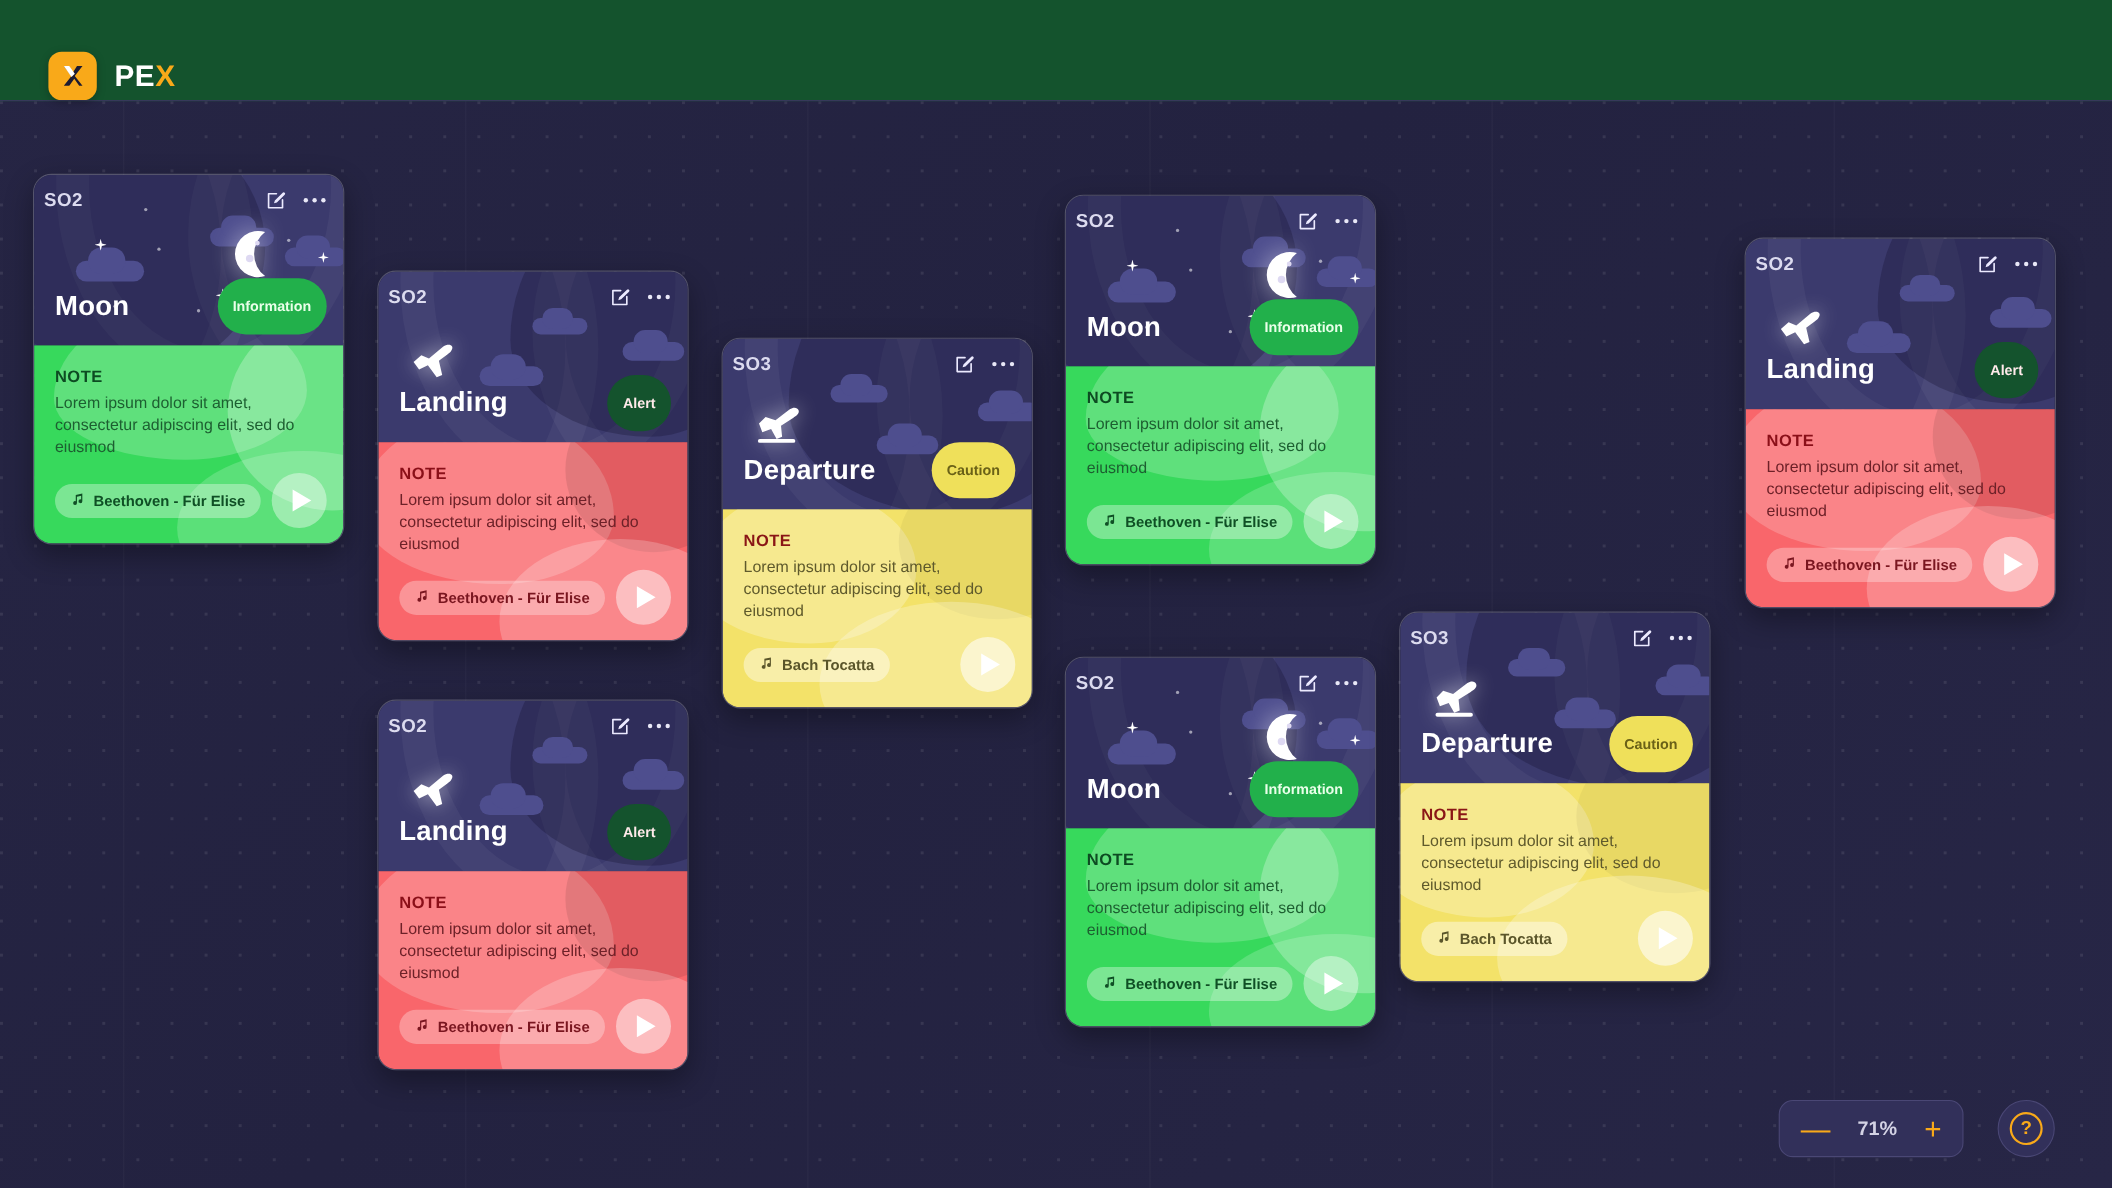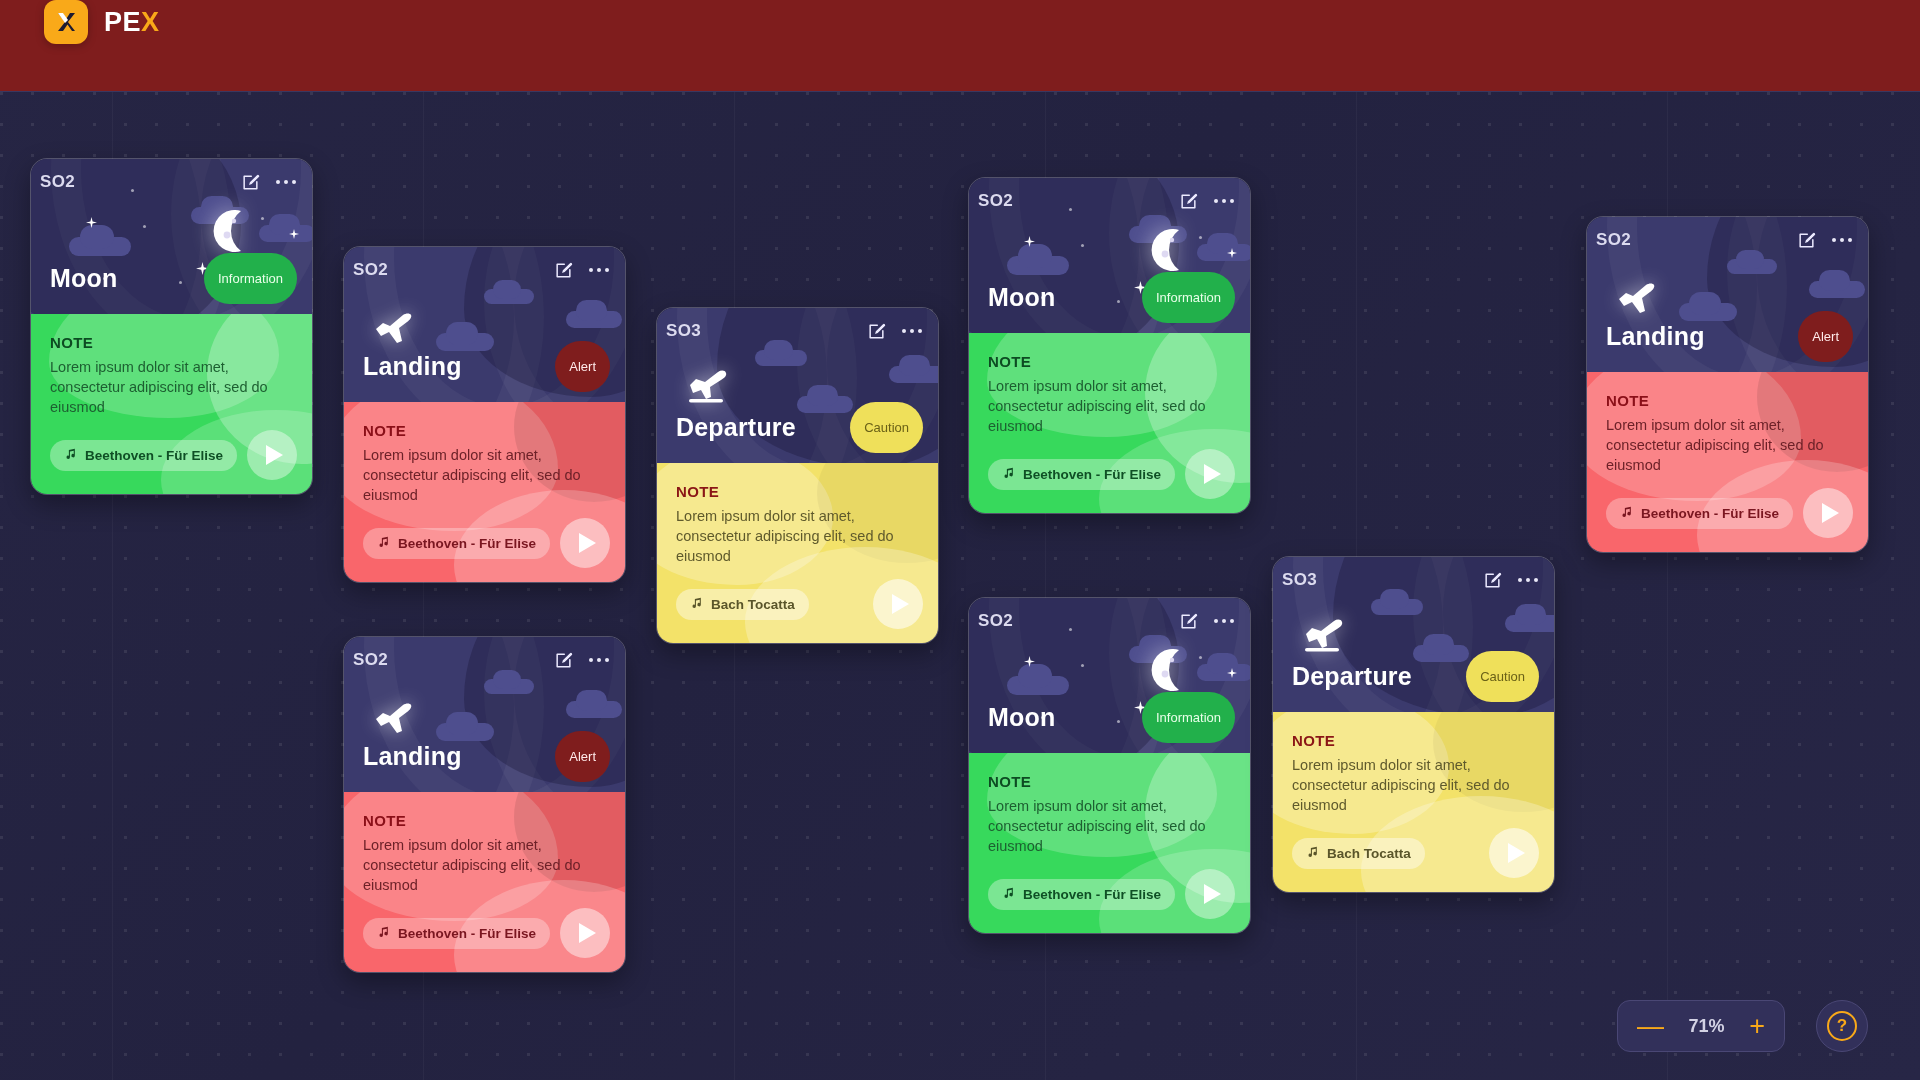--- a/index.html
+++ b/index.html
@@ -20,23 +20,23 @@
       linear-gradient(90deg, rgba(255,255,255,.035) 1px, transparent 1px),
       linear-gradient(135deg, #262544 0%, #232240 45%, #272646 100%);
     background-size: 31px 31px, 311px 100%, 100% 100%;
     background-position: 0 92px, 112px 0, 0 0;
   }
 
   
   #topbar {
     position: absolute; top: 0; left: 0;
     width: 1920px; height: 92px;
-    background: #7f1d1d;
+    background: #14532d;
     border-bottom: 1px solid #3a3760;
-    display: flex; align-items: flex-start;
+    display: flex; align-items: flex-end;
     z-index: 40;
   }
   .brand { display: flex; align-items: center; gap: 16px; margin-left: 44px; }
   .logo-box {
     width: 44px; height: 44px; border-radius: 12px;
     background: #F9A919;
     display: flex; align-items: center; justify-content: center;
     box-shadow: 0 2px 8px rgba(0,0,0,.25);
   }
   .brand-name {
@@ -124,25 +124,25 @@
     position: absolute; left: 0; right: 0; bottom: 10px;
     display: flex; align-items: center;
     padding: 0 15px 0 19px;
     z-index: 6;
   }
   .card-title { font-size: 25px; font-weight: bold; color: #ffffff; letter-spacing: .2px; }
   .badge {
     margin-left: auto;
     border-radius: 999px;
     padding: 18px 14px;
-    font-size: 13px; font-weight: normal;
+    font-size: 13px; font-weight: bold;
     white-space: nowrap; cursor: pointer; text-align: right;
   }
   .badge.green  { background: #22b04b; color: #e9ffe9; }
-  .badge.red    { background: #7f1d1d; color: #ffeaea; }
+  .badge.red    { background: #14532d; color: #ffeaea; }
   .badge.yellow { background: #efe05a; color: #6a6117; }
 
   
   .cloud { position: absolute; background: #4e4e8e; border-radius: 999px; }
   .cloud::before, .cloud::after {
     content:''; position:absolute; background: #4e4e8e; border-radius: 50%;
   }
   .star4 {
     position:absolute; background:#ffffff;
     clip-path: polygon(50% 0%, 60% 40%, 100% 50%, 60% 60%, 50% 100%, 40% 60%, 0% 50%, 40% 40%);

